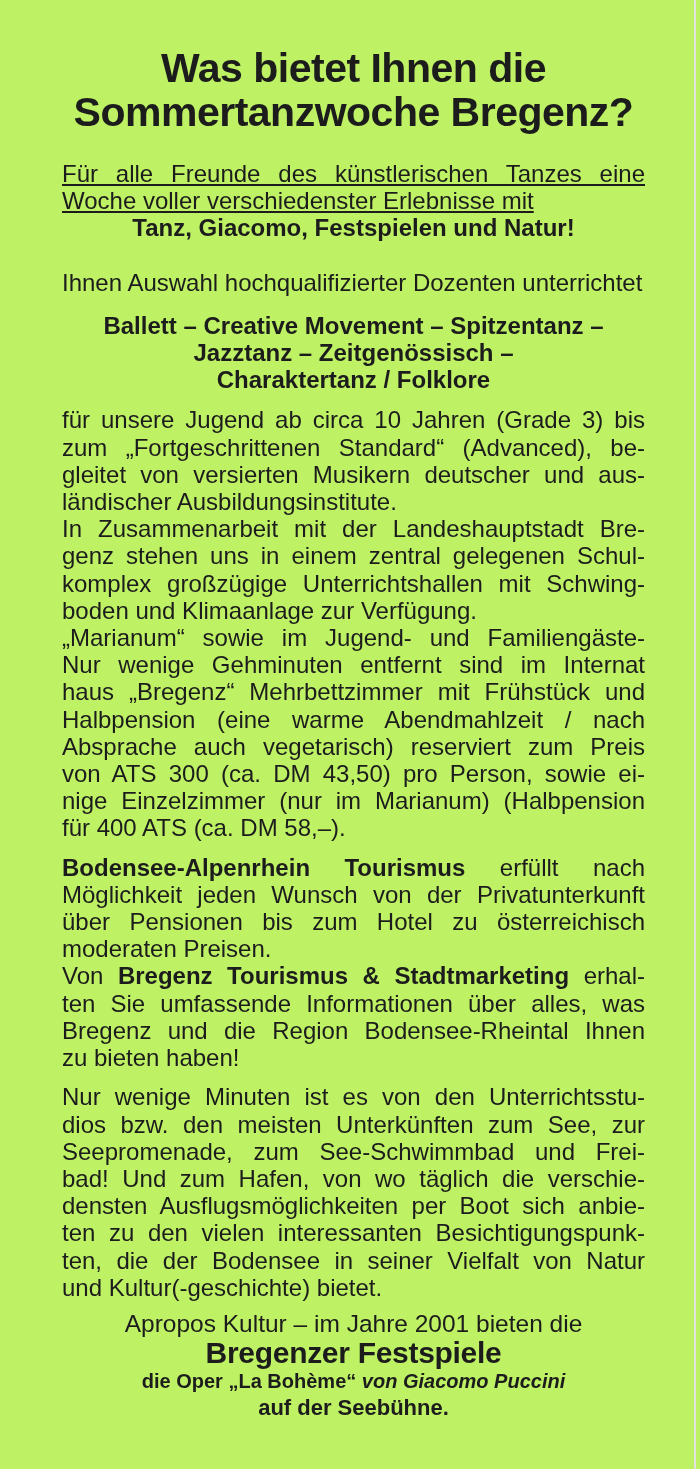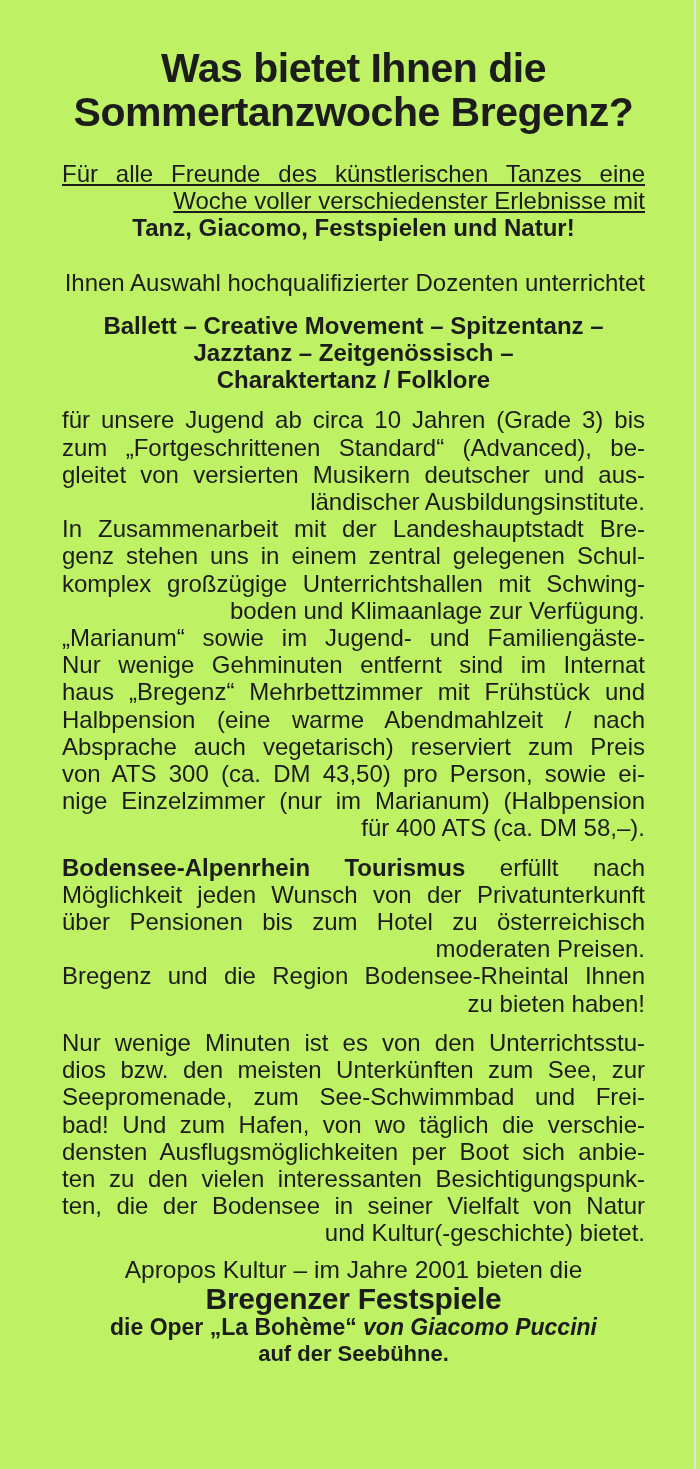--- a/index.html
+++ b/index.html
@@ -26,21 +26,21 @@
     position: absolute;
     top: 0;
     bottom: 0;
     right: 4px;
     width: 2px;
     background: #e2e2de;
   }
   .line {
     font-size: 24px;
     line-height: 27.2px;
-    text-align: right;
+    text-align: left;
   }
   .line.justify {
     text-align: justify;
     text-align-last: justify;
   }
   .line.center {
     text-align: center;
     white-space: nowrap;
   }
   .bold   { font-weight: 700; }
@@ -48,21 +48,21 @@
 
   
   .h1 .line {
     font-size: 41px;
     line-height: 44px;
     font-weight: 700;
     letter-spacing: -0.5px;
   }
   .footer-regular .line { font-size: 24.5px; line-height: 27px; }
   .footer-large .line   { font-size: 30px;   line-height: 31px; letter-spacing: -0.3px; }
-  .footer-medium .line  { font-size: 23px;   line-height: 27px; }
+  .footer-medium .line  { font-size: 20px;   line-height: 27px; }
   .footer-small .line   { font-size: 22px;   line-height: 25px; }
 
   
   [data-name="main-title"]          { margin-top: 46px; }
   [data-name="intro-paragraph"]     { margin-top: 26px; text-decoration: underline; }
   [data-name="intro-slogan"]        { margin-top: 0; }
   [data-name="lecturers-line"]      { margin-top: 27px; }
   [data-name="dance-styles"]        { margin-top: 16px; }
   [data-name="program-paragraph"]   { margin-top: 13px; }
   [data-name="tourism-paragraph"]   { margin-top: 12px; }
@@ -112,20 +112,22 @@
         <div class="line justify" data-name="text-line">Absprache auch vegetarisch) reserviert zum Preis</div>
         <div class="line justify" data-name="text-line">von ATS 300 (ca. DM 43,50) pro Person, sowie ei-</div>
         <div class="line justify" data-name="text-line">nige Einzelzimmer (nur im Marianum) (Halbpension</div>
         <div class="line left" data-name="text-line">für 400 ATS (ca. DM 58,–).</div>
       </div>
       <div class="block body" data-name="tourism-paragraph">
         <div class="line justify" data-name="text-line"><span class="bold " data-name="text-segment">Bodensee-Alpenrhein Tourismus</span><span class="" data-name="text-segment"> erfüllt nach</span></div>
         <div class="line justify" data-name="text-line">Möglichkeit jeden Wunsch von der Privatunterkunft</div>
         <div class="line justify" data-name="text-line">über Pensionen bis zum Hotel zu österreichisch</div>
         <div class="line left" data-name="text-line">moderaten Preisen.</div>
+        <div class="line justify" data-name="text-line"><span class="" data-name="text-segment">Von </span><span class="bold " data-name="text-segment">Bregenz Tourismus &amp; Stadtmarketing</span><span class="" data-name="text-segment"> erhal-</span></div>
+        <div class="line justify" data-name="text-line">ten Sie umfassende Informationen über alles, was</div>
         <div class="line justify" data-name="text-line">Bregenz und die Region Bodensee-Rheintal Ihnen</div>
         <div class="line left" data-name="text-line">zu bieten haben!</div>
       </div>
       <div class="block body" data-name="lake-paragraph">
         <div class="line justify" data-name="text-line">Nur wenige Minuten ist es von den Unterrichtsstu-</div>
         <div class="line justify" data-name="text-line">dios bzw. den meisten Unterkünften zum See, zur</div>
         <div class="line justify" data-name="text-line">Seepromenade, zum See-Schwimmbad und Frei-</div>
         <div class="line justify" data-name="text-line">bad! Und zum Hafen, von wo täglich die verschie-</div>
         <div class="line justify" data-name="text-line">densten Ausflugsmöglichkeiten per Boot sich anbie-</div>
         <div class="line justify" data-name="text-line">ten zu den vielen interessanten Besichtigungspunk-</div>

